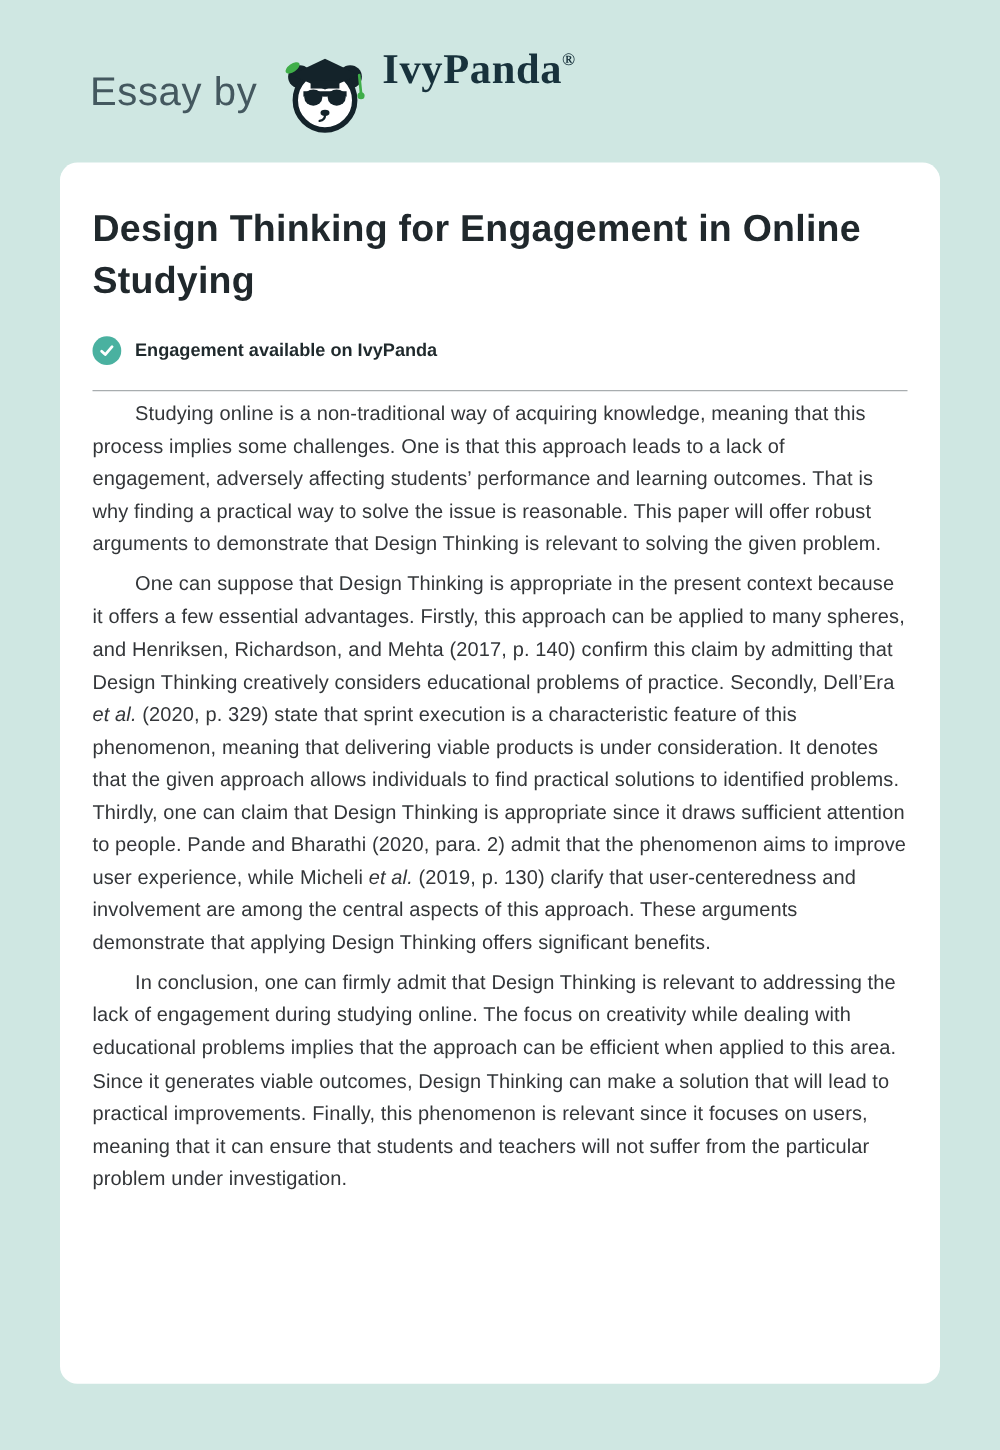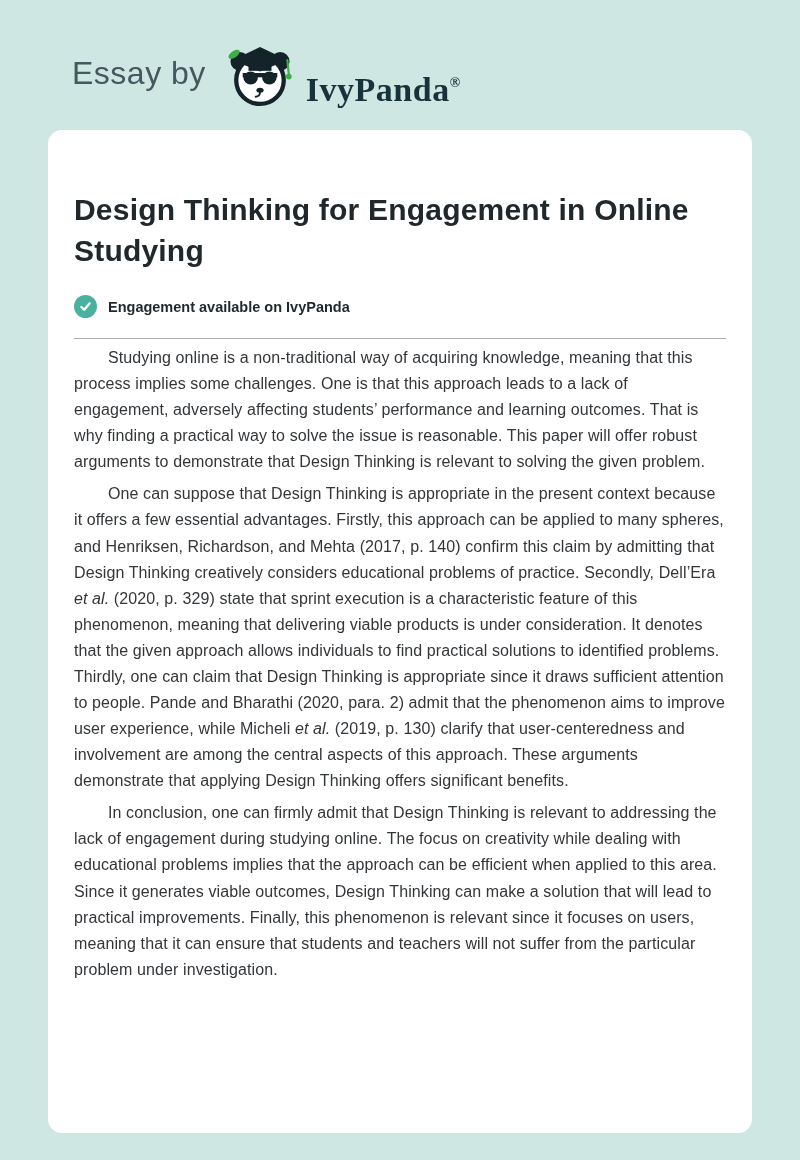--- a/index.html
+++ b/index.html
@@ -21,21 +21,21 @@
   }
   .essay-by {
     font-size: 32px;
     font-weight: 400;
     color: #44585f;
     letter-spacing: 0.5px;
     margin-right: 18px;
   }
   .logo {
     display: flex;
-    align-items: flex-end;
+    align-items: flex-start;
   }
   .logo svg { display: block; }
   .brand {
     font-family: "Liberation Serif", serif;
     font-weight: 700;
     font-size: 34px;
     color: #18323c;
     margin-left: 10px;
     letter-spacing: 0.5px;
   }
@@ -43,21 +43,21 @@
     font-size: 14px;
     font-weight: 700;
     vertical-align: 14px;
   }
 
   
   .card {
     margin: 18px 48px 0 48px;
     background: #ffffff;
     border-radius: 14px;
-    padding: 60px 26px 150px 26px;
+    padding: 34px 26px 150px 26px;
     min-height: 960px;
   }
   .title {
     font-size: 30px;
     line-height: 1.35;
     font-weight: 700;
     color: #20282c;
     margin: 0 0 24px 0;
     max-width: 620px;
     letter-spacing: 0.2px;

